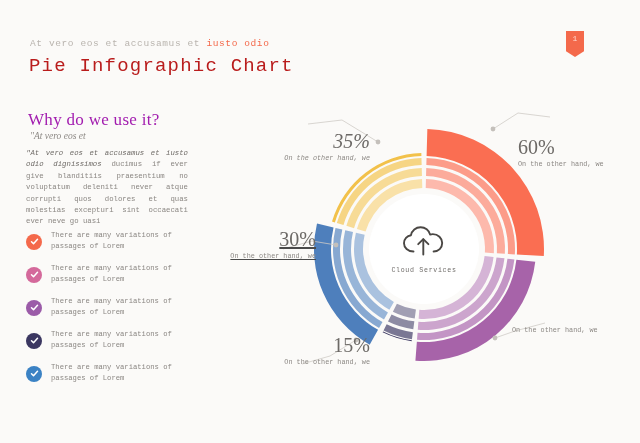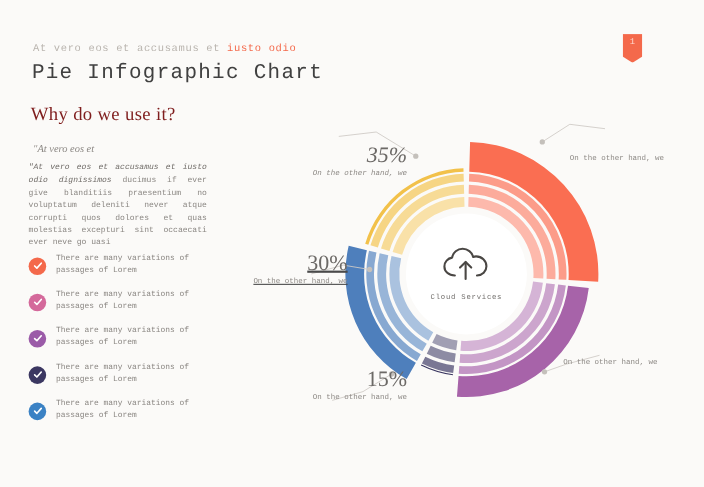--- a/index.html
+++ b/index.html
@@ -16,35 +16,35 @@
   
   .eyebrow{
     position:absolute;left:30px;top:38px;
     font-family:"Liberation Mono", monospace;
     font-size:9.5px;letter-spacing:.6px;color:#b9b4ae;white-space:nowrap;
   }
   .eyebrow .hl{color:#f4694b;}
   .title{
     position:absolute;left:29px;top:55px;
     font-family:"Liberation Mono", monospace;
-    font-size:19px;letter-spacing:1.2px;color:#404040;white-space:nowrap;
+    font-size:19px;letter-spacing:1.2px;color:#b91c1c;white-space:nowrap;
   }
   .badge{
     position:absolute;right:12px;top:31px;
     width:18px;height:26px;background:#f4694b;
     clip-path:polygon(0 0,100% 0,100% 78%,50% 100%,0 78%);
     color:#ffd9cf;font-family:"Liberation Mono", monospace;
     font-size:8px;text-align:center;line-height:16px;
   }
 
   
   .q-head{
-    position:absolute;left:28px;top:94px;
+    position:absolute;left:28px;top:110px;
     font-family:"Liberation Serif", serif;
-    font-size:17px;color:#7f1d1d;white-space:nowrap;letter-spacing:.3px;
+    font-size:17px;color:#a21caf;white-space:nowrap;letter-spacing:.3px;
   }
   .q-sub{
     position:absolute;left:30px;top:131px;
     font-size:9.5px;font-style:italic;color:#8c8884;white-space:nowrap;
   }
   .para{
     position:absolute;left:26px;top:148px;width:162px;
     font-family:"Liberation Mono", monospace;
     font-size:7.3px;line-height:11.4px;color:#8a8682;
     text-align:justify;
@@ -190,20 +190,21 @@
         <svg width="46" height="32" viewBox="0 0 46 32" fill="none" stroke="#4a4744" stroke-width="1.9" stroke-linecap="round" stroke-linejoin="round">
           <path d="M12.5 26.5 C6.7 26.5 3 22.6 3 18.2 C3 14.2 6 10.8 10 10.2 C10.8 5.6 14.8 2.2 19.6 2.2 C24.2 2.2 28.1 5.3 29.1 9.6 C29.9 9.3 30.8 9.1 31.8 9.1 C37 9.1 41.2 13.2 41.2 18.1 C41.2 22.8 37.5 26.5 32.6 26.5"></path>
           <path d="M22.3 29.6 L22.3 14.4"></path>
           <path d="M17.2 19.2 L22.3 14.1 L27.4 19.2"></path>
         </svg>
       </span>
       <div class="hub-label">Cloud Services</div>
     </div>
 
     <div class="callout c-right" style="left:268px;top:42px;">
+      <div class="pct">60%</div>
       <div class="cap">On the other hand, we</div>
     </div>
 
     <div class="callout c-right" style="left:262px;top:228px;">
       <div class="cap">On the other hand, we</div>
     </div>
 
     <div class="callout c-left" style="left:-20px;top:240px;width:140px;">
       <div class="pct">15%</div>
       <div class="cap">On the other hand, we</div>

